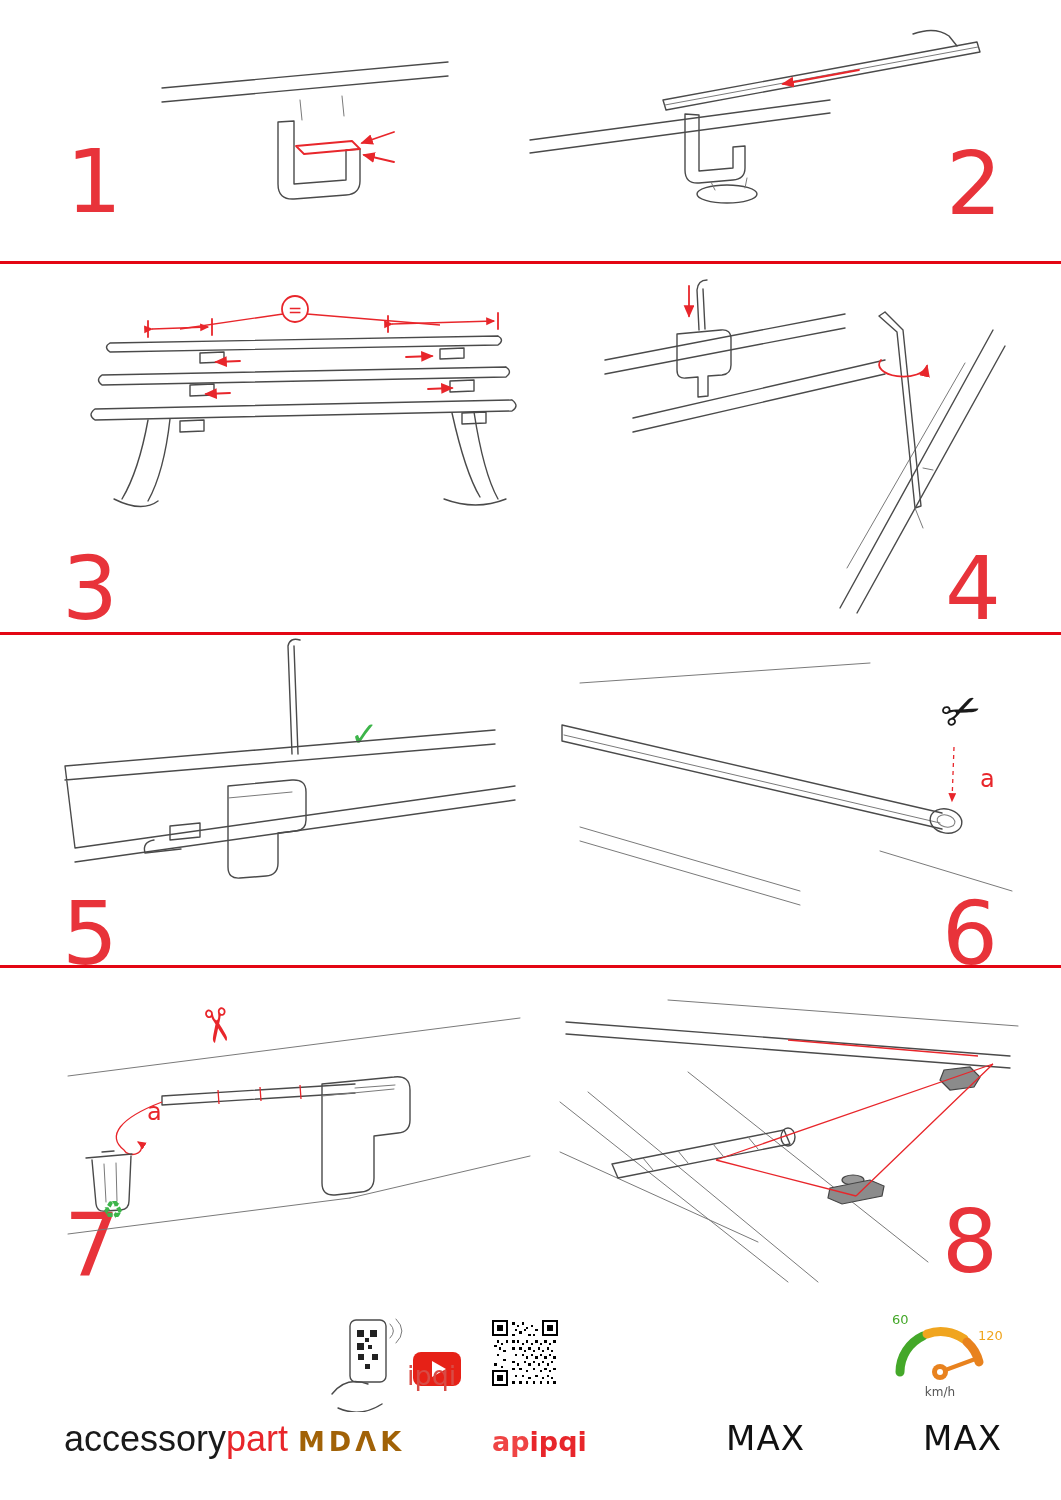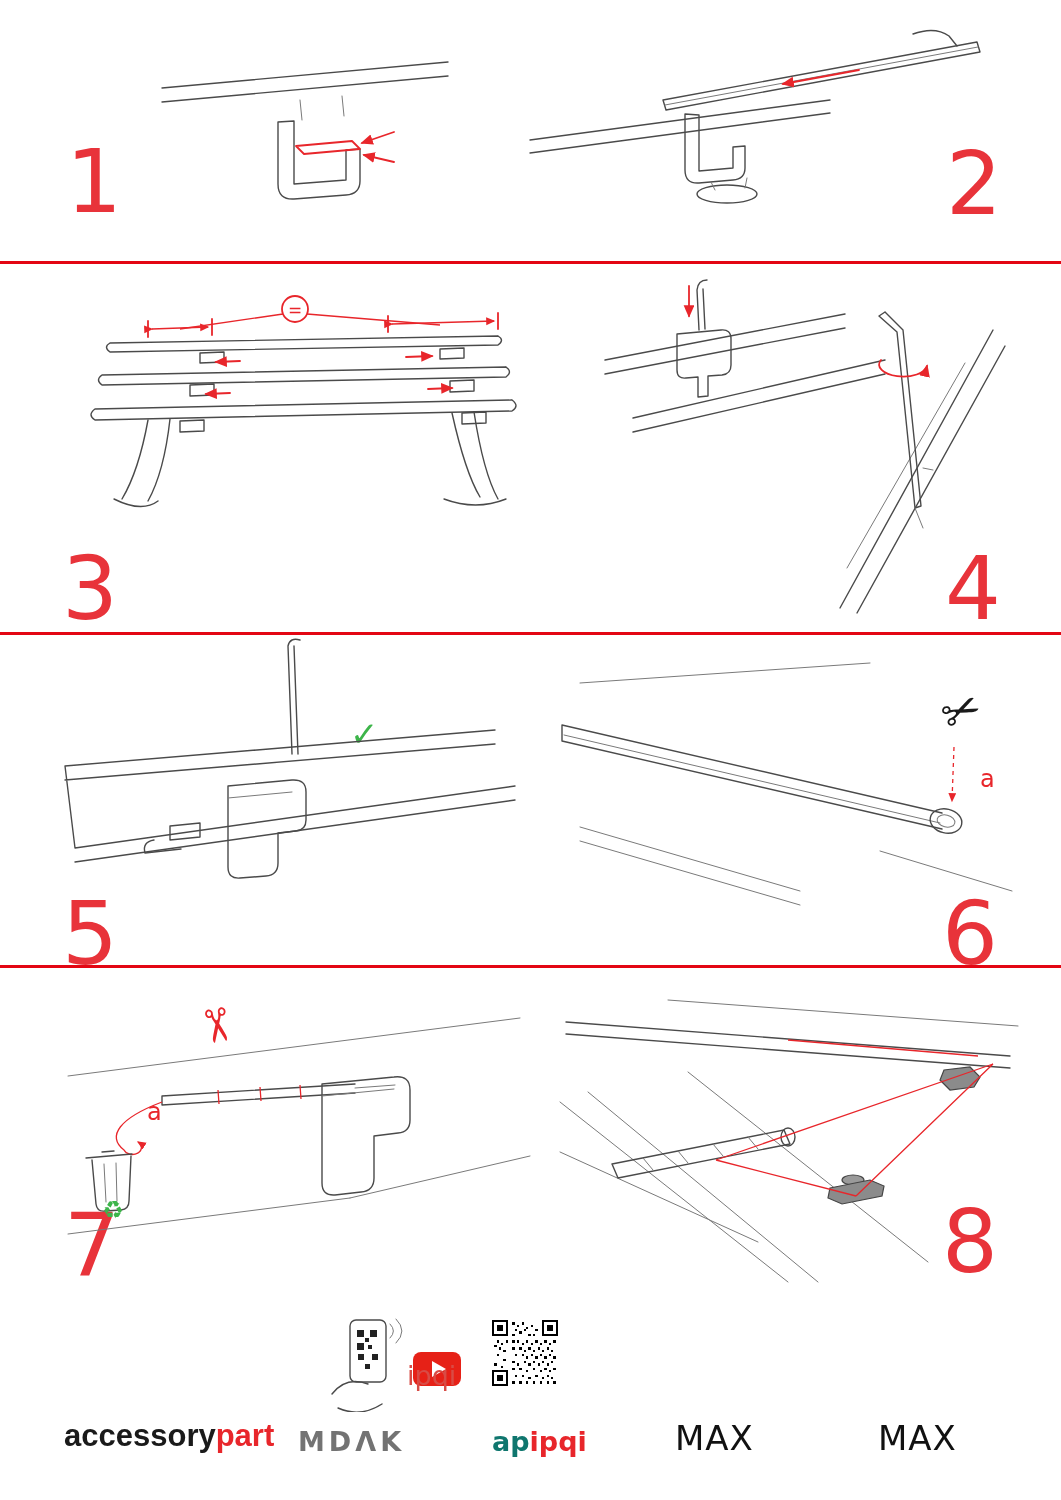--- a/index.html
+++ b/index.html
@@ -12,30 +12,30 @@
   svg{display:block;}
   .ln{stroke:#4a4a4a;fill:none;stroke-width:1.4;stroke-linecap:round;stroke-linejoin:round;}
   .lnt{stroke:#7a7a7a;fill:none;stroke-width:1;stroke-linecap:round;}
   .red{stroke:#e8262b;fill:none;stroke-width:1.8;stroke-linecap:round;stroke-linejoin:round;}
   .redthin{stroke:#e8262b;fill:none;stroke-width:1.3;}
   .redtxt{fill:#e8262b;font-family:"DejaVu Sans",sans-serif;}
   .grytxt{fill:#1a1a1a;font-family:"DejaVu Sans",sans-serif;}
   .grntxt{fill:#3db54a;font-family:"DejaVu Sans",sans-serif;}
   .brand{position:absolute;left:62px;top:1336px;font-size:54px;font-weight:700;color:#312783;
          letter-spacing:2px;font-family:"Liberation Sans",sans-serif;}
-  .brandline{position:absolute;left:64px;top:1418px;font-size:31px;font-weight:700;
+  .brandline{position:absolute;left:64px;top:1418px;font-size:36px;font-weight:400;
          font-family:"Liberation Sans",sans-serif;color:#1a1a1a;}
   .brandline .red2{color:#e8262b;}
   .logotext{position:absolute;font-size:27px;font-family:"DejaVu Sans",sans-serif;}
   .yt{position:absolute;left:413px;top:1352px;width:48px;height:34px;background:#e62117;
       border-radius:8px;display:flex;align-items:center;justify-content:center;}
   .yt::after{content:"";display:block;width:0;height:0;border-left:14px solid #fff;
       border-top:8px solid transparent;border-bottom:8px solid transparent;margin-left:3px;}
   .maxlbl{position:absolute;font-size:34px;color:#111;font-family:"DejaVu Sans",sans-serif;
-          text-align:left;letter-spacing:1px;}
+          text-align:right;letter-spacing:1px;}
 </style>
 </head>
 <body>
 
 <div class="page">
 
   <div class="stepnum" style="left:66px;top:138px;">1</div>
   <div class="abs" style="left:150px;top:48px;">
     <svg width="310" height="200" viewBox="0 0 310 200">
       <defs>
@@ -211,21 +211,21 @@
           <rect x="48" y="29" width="4" height="4"></rect>
         <rect x="45" y="22" width="4" height="4"></rect>
           <rect x="52" y="38" width="6" height="6"></rect>
         <rect x="38" y="38" width="6" height="6"></rect>
           <rect x="45" y="48" width="5" height="5"></rect>
       </g>
       <path class="lnt" d="M70,8 q7,7 0,14 M76,3 q12,12 0,24"></path>
       <path class="ln" d="M12,78 q14,-18 36,-10 M18,92 q22,10 44,-4"></path>
     </svg>
   </div>
-  <div class="logotext" style="left:298px;top:1426px;color:#737373;font-weight:600;letter-spacing:4px;">MDΛK</div>
+  <div class="logotext" style="left:298px;top:1426px;color:#a16207;font-weight:600;letter-spacing:4px;">MDΛK</div>
 
   <div class="yt"></div>
   <div class="logotext" style="left:407px;top:1360px;color:#d84b45;">ipqi</div>
 
   <div class="abs" style="left:492px;top:1320px;">
     <svg width="66" height="66" viewBox="0 0 29 29" shape-rendering="crispEdges">
       <rect width="29" height="29" fill="#fff"></rect>
       <g fill="#000">
         <rect x="0" y="0" width="7" height="7"></rect>
           <rect x="1" y="1" width="5" height="5" fill="#fff"></rect>
@@ -242,20 +242,33 @@
            M9,12h1v1h-1z M12,12h1v1h-1z M14,13h1v1h-1z M16,12h1v1h-1z M18,13h1v1h-1z M20,12h1v1h-1z M22,13h1v1h-1z M24,12h1v1h-1z M26,13h1v1h-1z
            M10,15h1v1h-1z M13,15h1v1h-1z M15,16h1v1h-1z M17,15h1v1h-1z M19,16h1v1h-1z M21,15h1v1h-1z M23,16h1v1h-1z M25,15h1v1h-1z M27,16h1v1h-1z
            M9,18h1v1h-1z M11,19h1v1h-1z M14,18h1v1h-1z M16,19h1v1h-1z M18,18h1v1h-1z M20,19h1v1h-1z M22,18h1v1h-1z M24,19h1v1h-1z M26,18h1v1h-1z
            M9,21h1v1h-1z M12,21h1v1h-1z M15,22h1v1h-1z M18,21h1v1h-1z M21,22h1v1h-1z M23,21h1v1h-1z M25,22h1v1h-1z M27,21h1v1h-1z
            M10,24h1v1h-1z M13,24h1v1h-1z M16,25h1v1h-1z M19,24h1v1h-1z M22,25h1v1h-1z M24,24h1v1h-1z M26,25h1v1h-1z
            M9,27h1v1h-1z M12,27h1v1h-1z M15,27h1v1h-1z M18,27h1v1h-1z M21,27h1v1h-1z M24,27h1v1h-1z M27,27h1v1h-1z"></path>
       </g>
     </svg>
   </div>
   <div class="logotext" style="left:492px;top:1426px;font-weight:600;">
-    <span style="color:#0f766e;">ap</span><span style="color:#e8262b;">ipqi</span>
+    <span style="color:#ef4444;">ap</span><span style="color:#e8262b;">ipqi</span>
   </div>
 
   <div class="maxlbl" style="left:675px;top:1418px;width:130px;">MAX</div>
 
+  <div class="abs" style="left:878px;top:1294px;">
+    <svg width="124" height="116" viewBox="0 0 124 116">
+      <path d="M22,78 A40,40 0 0 1 45,42" fill="none" stroke="#44a829" stroke-width="9" stroke-linecap="round"></path>
+      <path d="M49,40 A40,40 0 0 1 86,45" fill="none" stroke="#f0a51f" stroke-width="9" stroke-linecap="round"></path>
+      <path d="M89,48 A40,40 0 0 1 101,68" fill="none" stroke="#e8821e" stroke-width="9" stroke-linecap="round"></path>
+      <text x="14" y="30" font-size="13" fill="#44a829" font-family="DejaVu Sans">60</text>
+      <text x="100" y="46" font-size="13" fill="#f0a51f" font-family="DejaVu Sans">120</text>
+      <line x1="62" y1="78" x2="100" y2="64" stroke="#e8821e" stroke-width="4" stroke-linecap="round"></line>
+      <circle cx="62" cy="78" r="8" fill="#e8821e"></circle>
+      <circle cx="62" cy="78" r="3" fill="#fff"></circle>
+      <text x="62" y="102" text-anchor="middle" font-size="12" fill="#555" font-family="DejaVu Sans">km/h</text>
+    </svg>
+  </div>
   <div class="maxlbl" style="left:878px;top:1418px;width:124px;">MAX</div>
 
 </div>
 
 </body></html>

